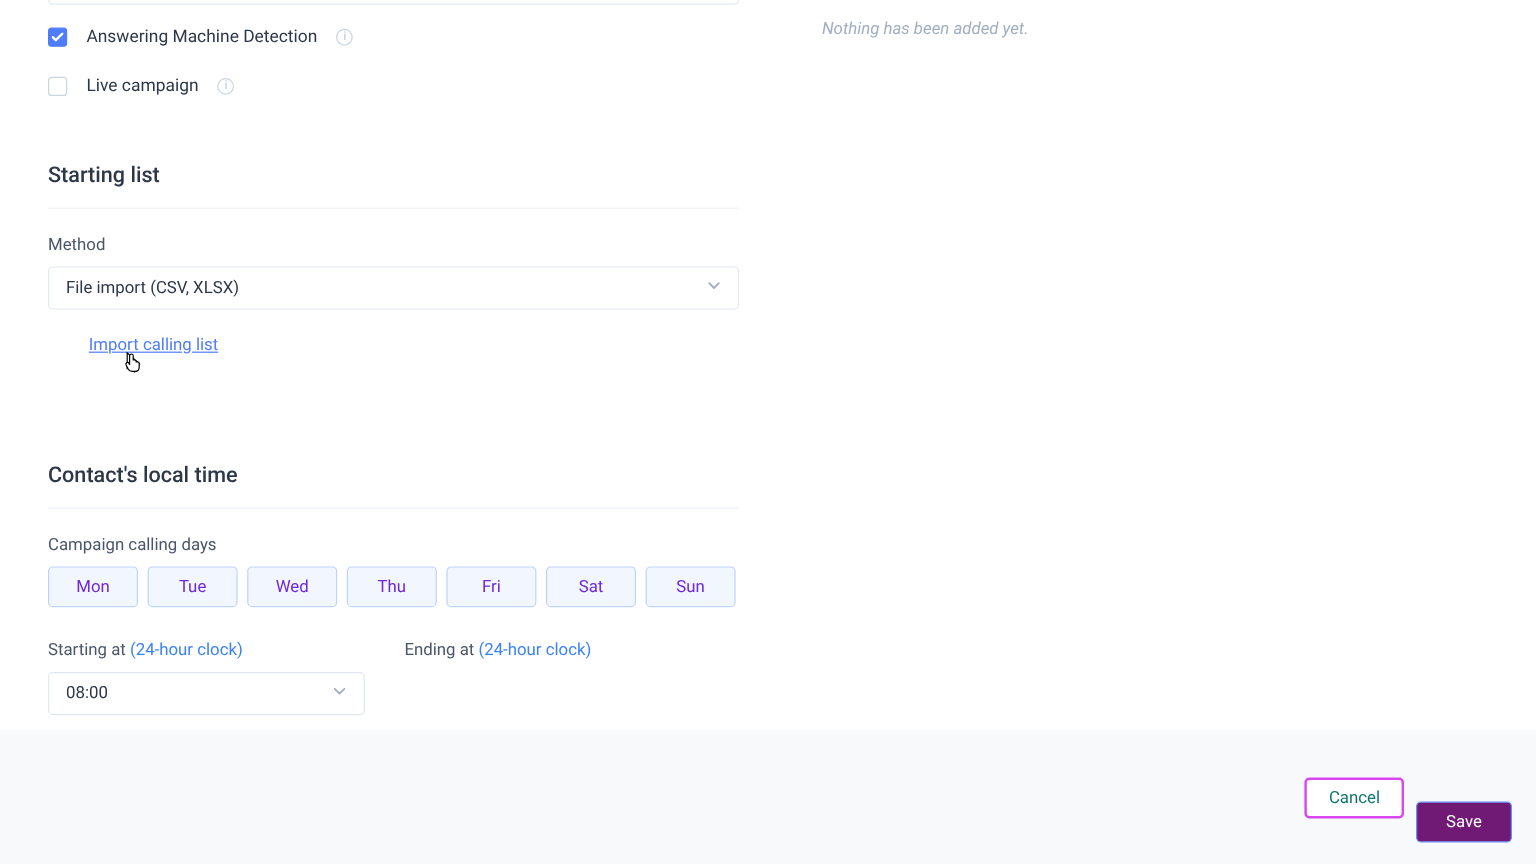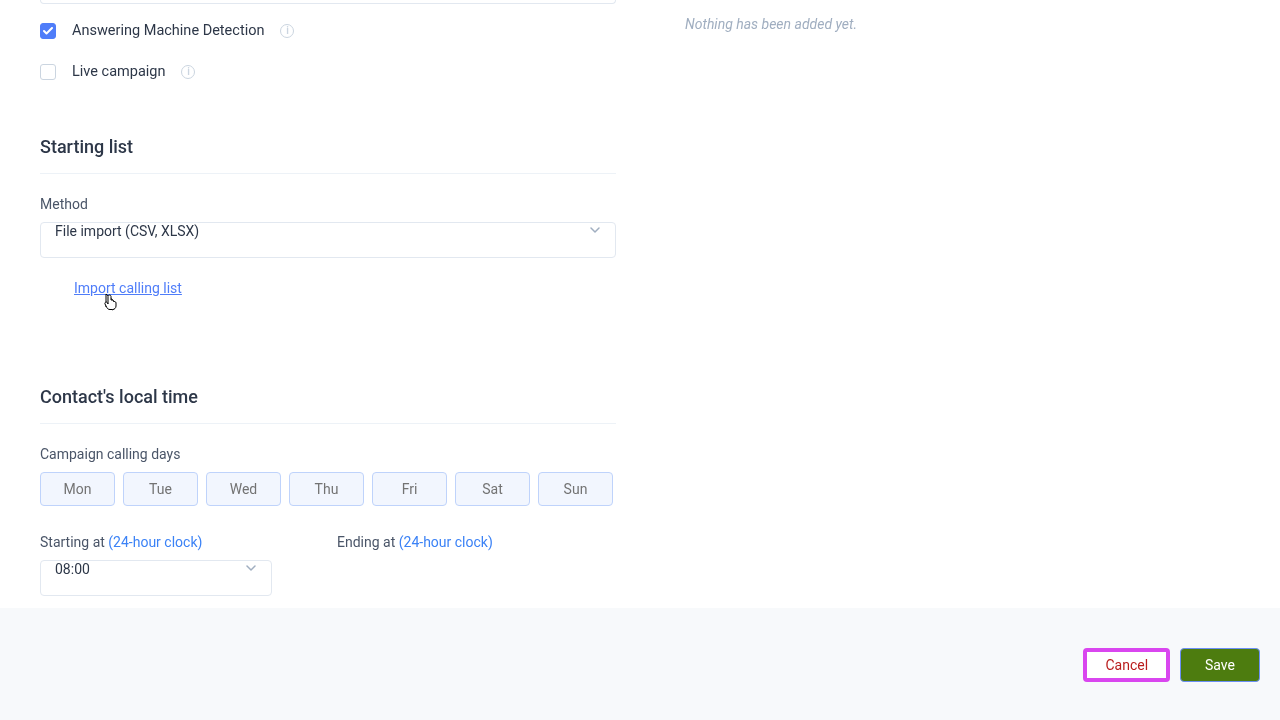--- a/index.html
+++ b/index.html
@@ -101,27 +101,28 @@
   }
   .field-label .hint {
     color: #3b82f6;
   }
   .select {
     width: 576px;
     height: 36px;
     border: 1px solid #e2e8f0;
     border-radius: 4px;
     display: flex;
+    align-items: center;
     justify-content: space-between;
     padding: 0 14px;
     color: #2d3748;
     font-size: 14px;
     background: #fff;
   }
-  .select.small { width: 232px; }
+  .select.small { width: 264px; }
   .chevron {
     color: #a0aec0;
   }
   .link {
     color: #4f7df9;
     text-decoration: underline;
     font-size: 14px;
     display: inline-block;
     margin-top: 22px;
     cursor: pointer;
@@ -129,21 +130,21 @@
   }
   .days-row {
     display: flex;
     gap: 8px;
   }
   .day-btn {
     width: 75px;
     height: 34px;
     border: 1px solid #bfd3fb;
     background: #f2f6fe;
-    color: #737373;
+    color: #6d28d9;
     border-radius: 4px;
     display: flex;
     align-items: center;
     justify-content: center;
     font-size: 14px;
     cursor: pointer;
   }
   .time-row {
     display: flex;
     gap: 18px;
@@ -168,28 +169,29 @@
     padding: 0 18px;
     border-radius: 4px;
     font-size: 14px;
     display: inline-flex;
     align-items: center;
     justify-content: center;
     cursor: pointer;
   }
   .btn-secondary {
     background: #fff;
-    border: 4px solid #d946ef;
-    color: #b91c1c;
+    border: 2px solid #d946ef;
+    color: #0f766e;
   }
   .btn-primary {
-    background: #4d7c0f;
+    background: #701a75;
     border: 1px solid #6b8ff5;
     color: #fff;
     padding: 0 24px;
+    margin-top: 20px;
   }
   .cursor {
     position: absolute;
     left: 103px;
     top: 293px;
     pointer-events: none;
   }
 </style>
 </head>
 <body>

